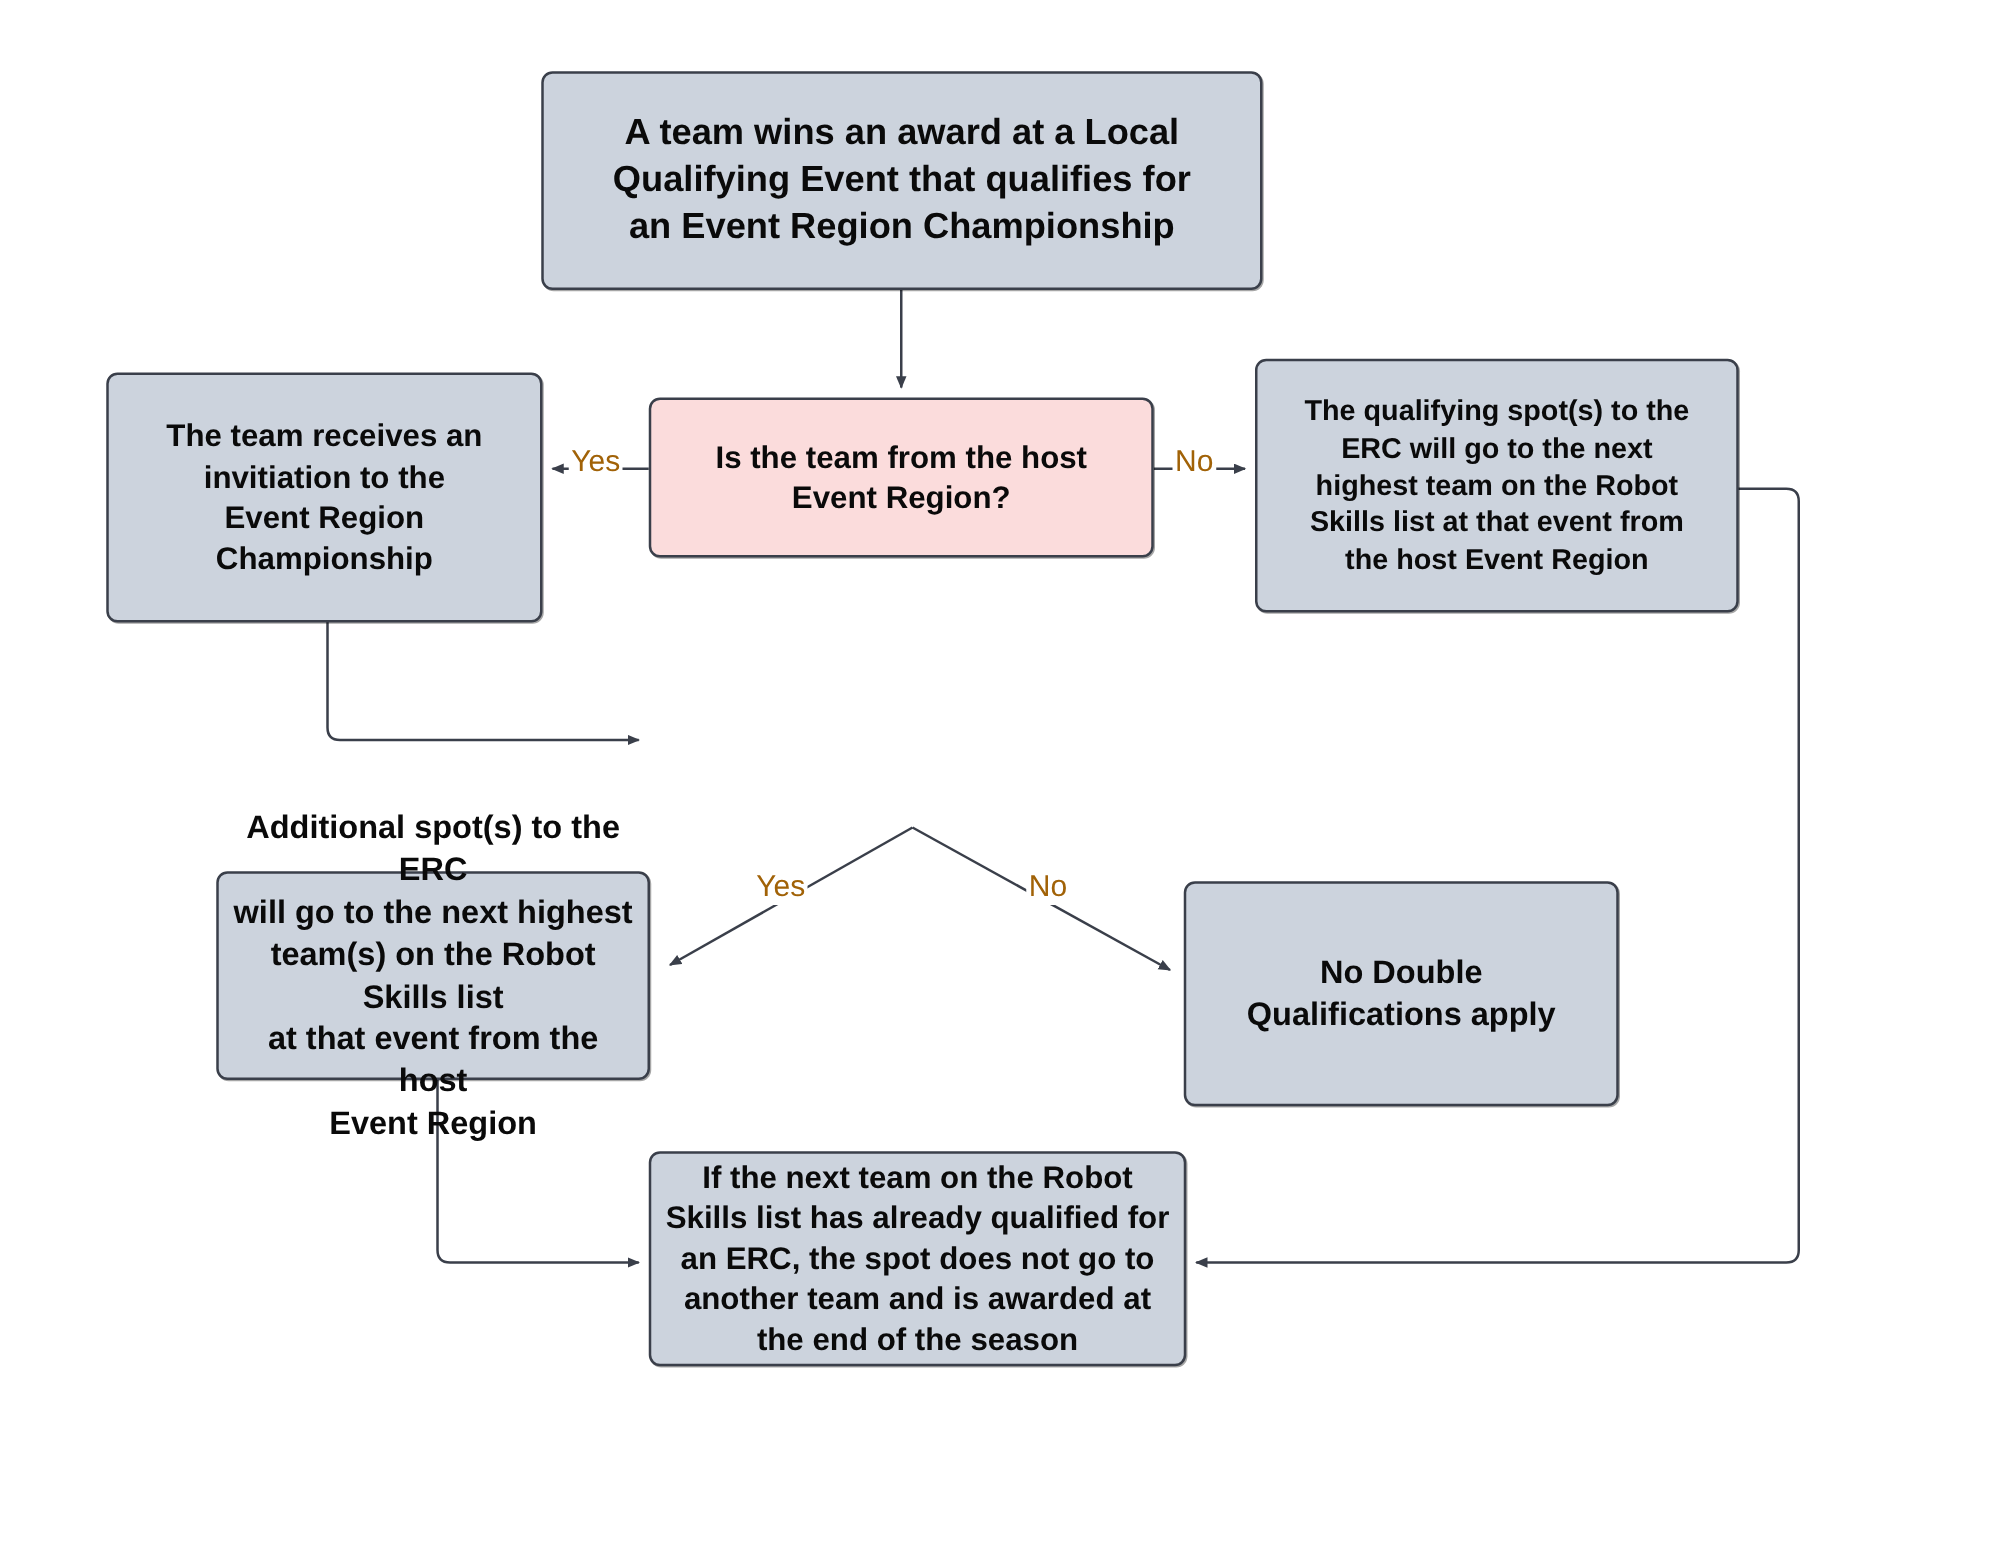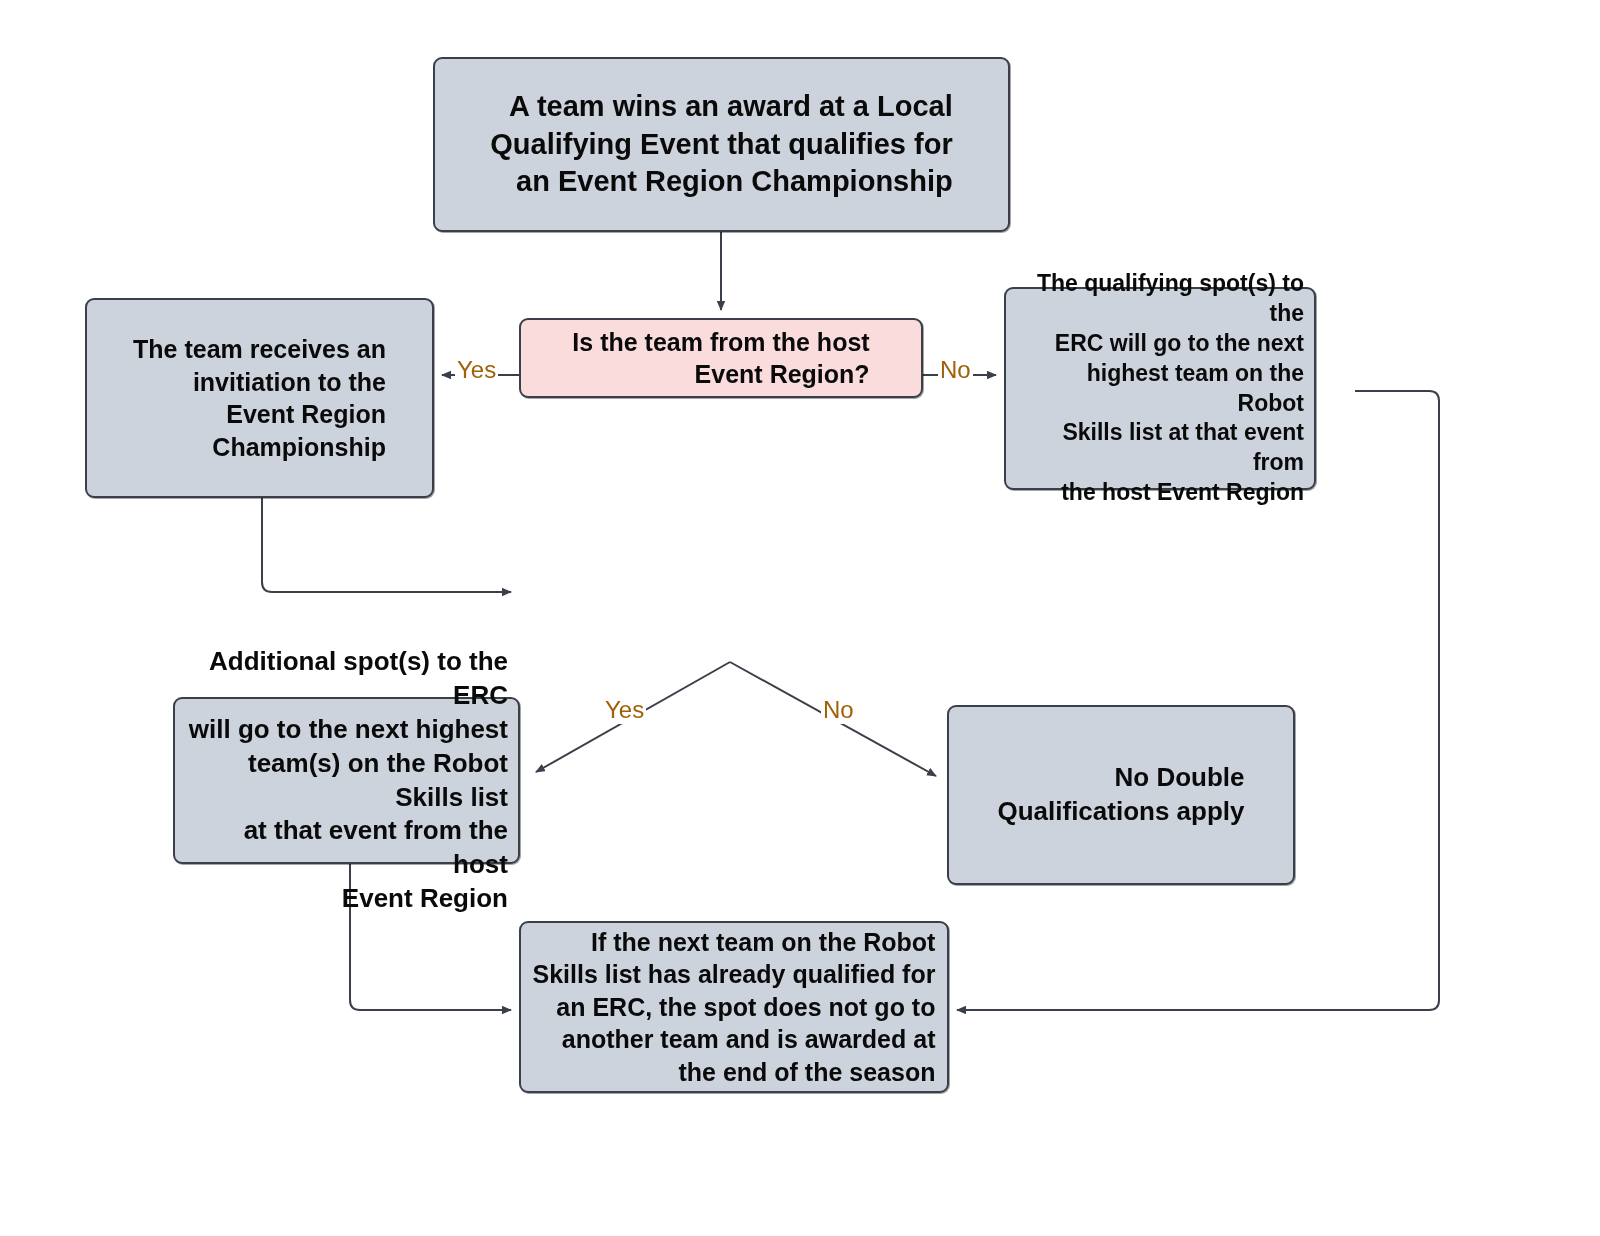--- a/index.html
+++ b/index.html
@@ -26,21 +26,21 @@
     pointer-events: none;
   }
   .node {
     position: absolute;
     box-sizing: border-box;
     border: 2px solid #3a3f4a;
     border-radius: 9px;
     display: flex;
     align-items: center;
     justify-content: center;
-    text-align: right;
+    text-align: center;
     font-weight: bold;
     color: #0a0a0a;
     line-height: 1.30;
     box-shadow: 1px 1px 0 rgba(0,0,0,0.35);
   }
   .node.process {
     background: #ccd3dd;
   }
   .node.decision {
     background: #fbdcdc;
@@ -88,33 +88,33 @@
 
     <path d="M1355,391 L1429,391 Q1439,391 1439,401 L1439,1000 Q1439,1010 1429,1010 L957,1010" fill="none" stroke="#3a3f4a" stroke-width="2" marker-end="url(#arrow)"></path>
   </svg>
 
   <div class="node process" style="left:433px; top:57px; width:577px; height:175px; font-size:29px;">
     <span class="txt">A team wins an award at a Local
 Qualifying Event that qualifies for
 an Event Region Championship</span>
   </div>
 
-  <div class="node decision" style="left:519px; top:318px; width:404px; height:80px; font-size:25px;">
+  <div class="node decision" style="left:519px; top:318px; width:404px; height:128px; font-size:25px;">
     <span class="txt">Is the team from the host
 Event Region?</span>
   </div>
 
   <div class="node process" style="left:85px; top:298px; width:349px; height:200px; font-size:25px;">
     <span class="txt">The team receives an
 invitiation to the
 Event Region
 Championship</span>
   </div>
 
-  <div class="node process" style="left:1004px; top:287px; width:312px; height:203px; font-size:23px;">
+  <div class="node process" style="left:1004px; top:287px; width:387px; height:203px; font-size:23px;">
     <span class="txt">The qualifying spot(s) to the
 ERC will go to the next
 highest team on the Robot
 Skills list at that event from
 the host Event Region</span>
   </div>
 
 
   <div class="node process" style="left:173px; top:697px; width:347px; height:167px; font-size:26px;">
     <span class="txt">Additional spot(s) to the ERC

